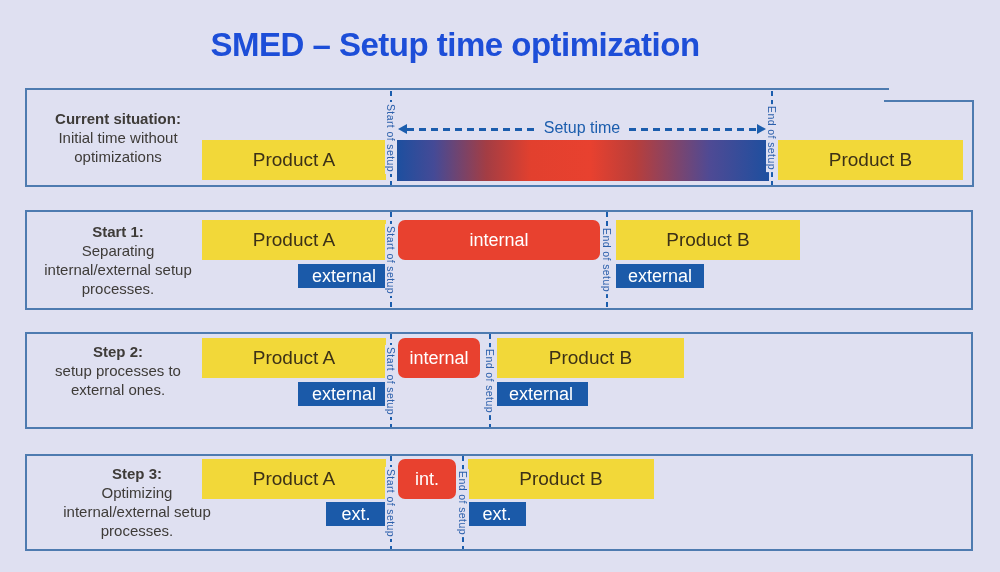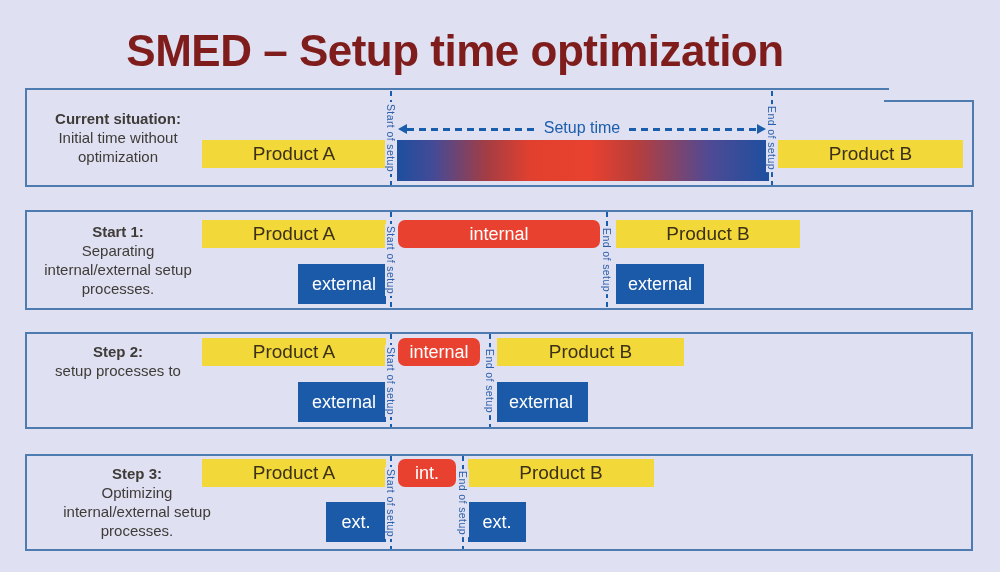--- a/index.html
+++ b/index.html
@@ -2,35 +2,35 @@
 <html><head>
 <meta charset="utf-8">
 <style>
   html,body{margin:0;padding:0;background:#dfe0f1;}
   .stage{
     position:relative;width:1000px;height:572px;background:#dfe0f1;
     font-family:"Liberation Sans",sans-serif;overflow:hidden;
   }
   .title{
     position:absolute;left:0;top:26px;width:910px;text-align:center;
-    font-size:44px;font-weight:bold;color:#7f1d1d;letter-spacing:-0.5px;
+    font-size:33px;font-weight:bold;color:#1d4ed8;letter-spacing:-0.5px;
   }
   .box{position:absolute;border:2px solid #4e7bb0;box-sizing:border-box;background:transparent;}
   .border-svg{position:absolute;left:0;top:0;width:1000px;height:572px;pointer-events:none;}
   .row-label{
     position:absolute;left:28px;width:180px;text-align:center;
     font-size:15px;line-height:19px;color:#3e3b38;
   }
   .row-label .heading{font-weight:bold;}
   .bar{
-    position:absolute;height:28px;box-sizing:border-box;
+    position:absolute;height:40px;box-sizing:border-box;
     display:flex;align-items:center;justify-content:center;
     font-size:19px;
   }
-  .bar.small{height:40px;font-size:18px;}
+  .bar.small{height:24px;font-size:18px;}
   .yellow{background:#f2d839;color:#3c3117;}
   .red{background:#e8412f;color:#ffffff;font-size:18px;border-radius:7px;}
   .blue{background:#1b5aa9;color:#ffffff;font-size:18px;}
   .alignR{justify-content:flex-end;padding-right:10px;}
   .alignL{justify-content:flex-start;padding-left:12px;}
   .gradient-bar{
     position:absolute;height:41px;
     background:linear-gradient(90deg,#1d4f9f 0%,#454a96 10%,#a33d44 24%,#e2402e 36%,#e8412f 52%,#b93e3a 64%,#4f4a94 84%,#1d4f9f 100%);
   }
   .vline{
@@ -67,21 +67,21 @@
   </svg>
 
   <div class="box" style="left:25px;top:210px;width:948px;height:100px;"></div>
   <div class="box" style="left:25px;top:332px;width:948px;height:97px;"></div>
   <div class="box" style="left:25px;top:454px;width:948px;height:97px;"></div>
 
   <div>
     <div class="row-label" style="top:109px;">
       <div class="heading">Current situation:</div>
       <div>Initial time without</div>
-      <div>optimization</div>
+      <div>optimizations</div>
     </div>
 
     <div class="setup-arrow" style="left:398px;top:122px;width:368px;">
       <span class="ah left"></span>
       <span class="dashseg"></span>
       <span class="setup-label">Setup time</span>
       <span class="dashseg"></span>
       <span class="ah right"></span>
     </div>
 
@@ -116,20 +116,21 @@
     </div>
     <div class="vline" style="left:606px;top:212px;height:96px;">
       <span class="vlabel">End of setup</span>
     </div>
   </div>
 
   <div>
     <div class="row-label" style="top:342px;text-align:center;">
       <div class="heading">Step 2:</div>
       <div>setup processes to</div>
+      <div>external ones.</div>
     </div>
 
     <div class="bar yellow" style="left:202px;top:338px;width:184px;">Product A</div>
     <div class="bar red" style="left:398px;top:338px;width:82px;">internal</div>
     <div class="bar yellow" style="left:497px;top:338px;width:187px;">Product B</div>
     <div class="bar blue small alignR" style="left:298px;top:382px;width:88px;">external</div>
     <div class="bar blue small alignL" style="left:497px;top:382px;width:91px;">external</div>
 
     <div class="vline" style="left:390px;top:334px;height:93px;">
       <span class="vlabel">Start of setup</span>

